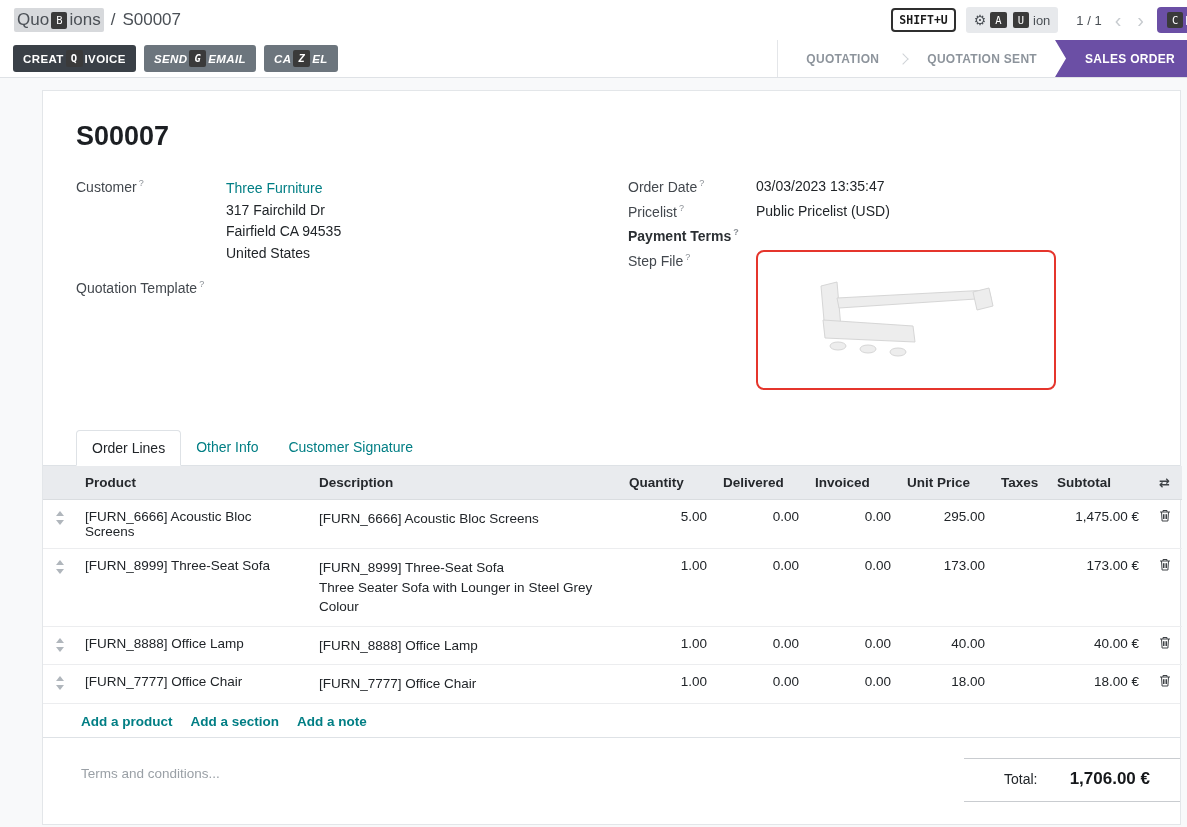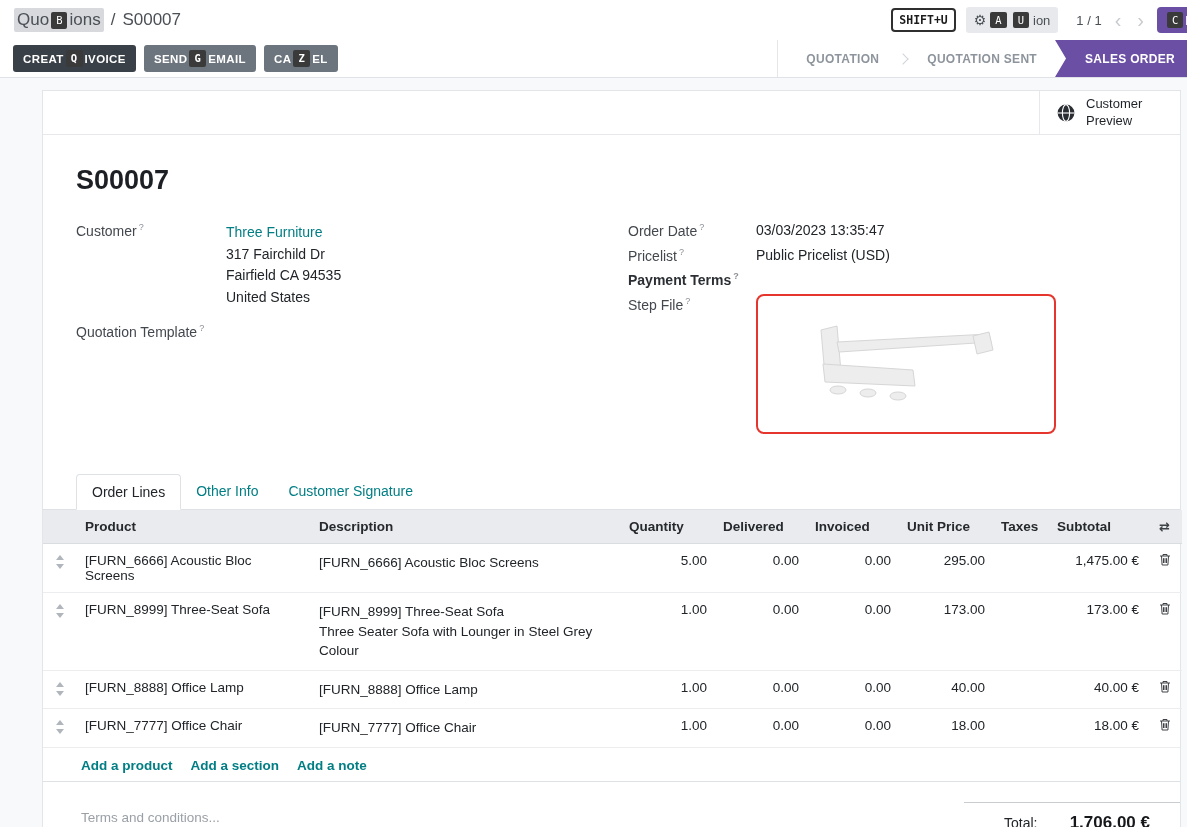--- a/index.html
+++ b/index.html
@@ -31,21 +31,21 @@
   .corner-btn{background:var(--accent);border:none;border-radius:4px;color:#fff;font-size:13px;
        padding:5px 8px;display:inline-flex;align-items:center;cursor:pointer;width:64px;margin-right:-34px;font-family:inherit;}
 
   
   .control-bar{height:38px;display:flex;align-items:center;justify-content:space-between;
        padding-left:13px;border-bottom:1px solid #dfe2e6;overflow:hidden;}
   .left-buttons{display:flex;gap:8px;align-items:flex-start;}
   .btn{border:none;border-radius:3px;color:#fff;font-weight:700;font-size:11.5px;letter-spacing:.4px;
        padding:5px 10px;cursor:pointer;font-family:inherit;display:inline-flex;align-items:center;}
   .btn-dark{background:var(--dark-btn);}
-  .btn-gray{background:var(--gray-btn);}
+  .btn-gray{background:var(--gray-btn);font-style:italic;}
   .statusbar{display:flex;align-items:center;align-self:stretch;border-left:1px solid #e4e6e9;padding-left:10px;}
   .step{padding:0 18px;display:flex;align-items:center;align-self:stretch;font-size:12px;font-weight:600;
        color:#8d949c;letter-spacing:.3px;cursor:pointer;white-space:nowrap;}
   .chev{width:8px;height:8px;border-top:1px solid #cfd3d7;border-right:1px solid #cfd3d7;
        transform:rotate(45deg);margin:0 2px;flex:none;}
   .step-active{background:var(--accent);color:#fff;clip-path:polygon(0 0,100% 0,100% 100%,0 100%,11px 50%);
        padding:0 46px 0 30px;margin-right:-34px;}
 
   
   .content{background:#f8f9fa;height:749px;padding:12px 6px 0 42px;}
@@ -145,30 +145,20 @@
     <div class="step">QUOTATION</div>
     <div class="chev"></div>
     <div class="step">QUOTATION SENT</div>
     <div class="step step-active">SALES ORDER</div>
   </div>
 </div>
 
 <main class="content">
   <div class="sheet">
 
-    <div class="sheet-top">
-      <div class="preview-btn">
-        <svg width="20" height="20" viewBox="0 0 20 20">
-          <circle cx="10" cy="10" r="8.4" fill="#2a2e33"></circle>
-          <ellipse cx="10" cy="10" rx="3.6" ry="8.4" fill="none" stroke="#fff" stroke-width="1.1"></ellipse>
-          <line x1="1.6" y1="10" x2="18.4" y2="10" stroke="#fff" stroke-width="1.1"></line>
-        </svg>
-        <span class="preview-label">Customer Preview</span>
-      </div>
-    </div>
 
     <div class="sheet-pad">
       <h1 class="title">S00007</h1>
 
       <div class="fields">
 
         <div>
           <div class="frow">
             <div class="flabel"><span>Customer</span><span class="sup">?</span></div>
             <div class="fvalue addr">

